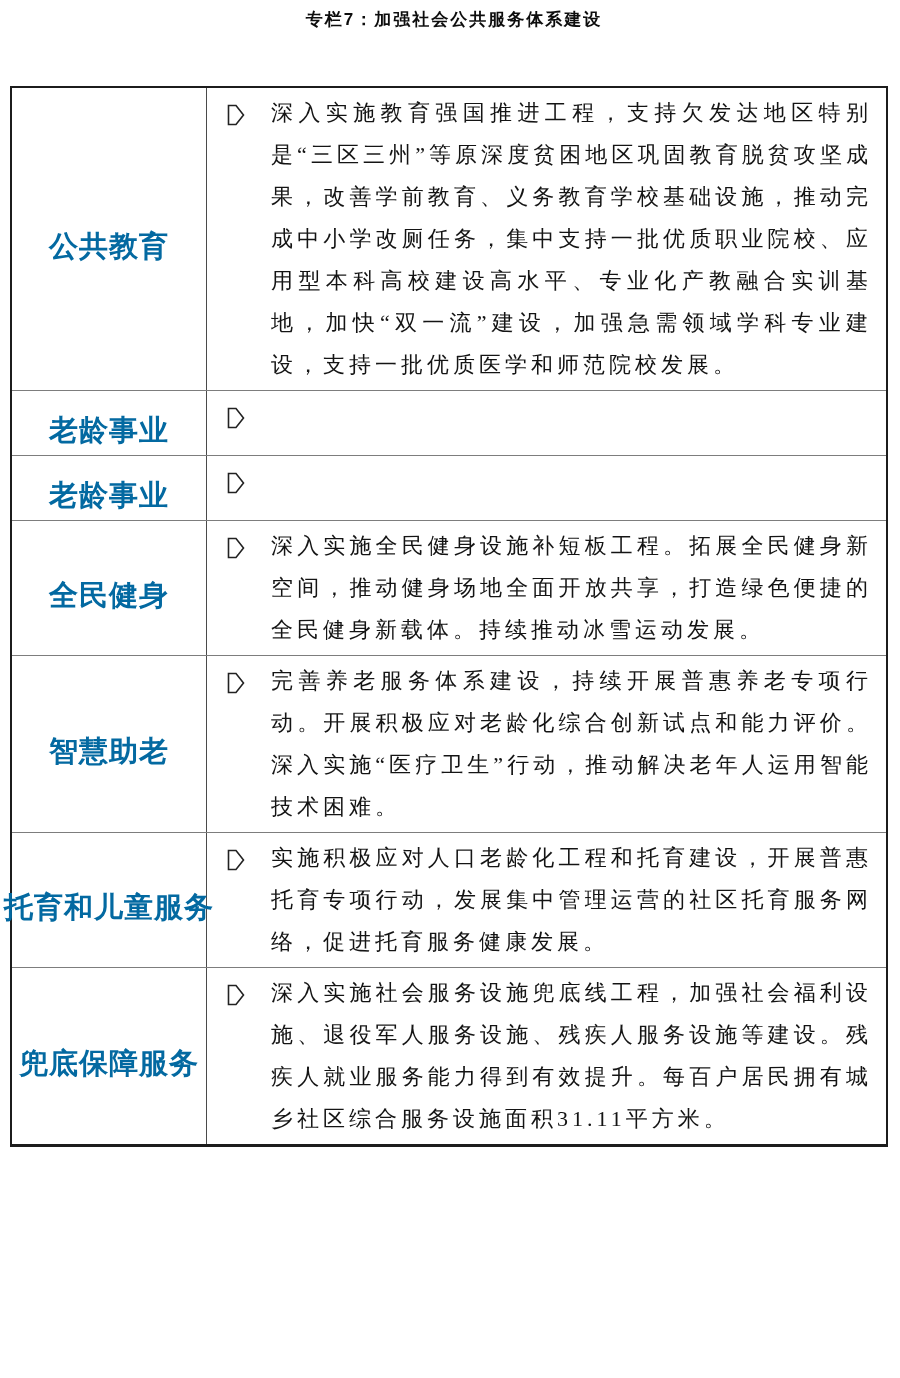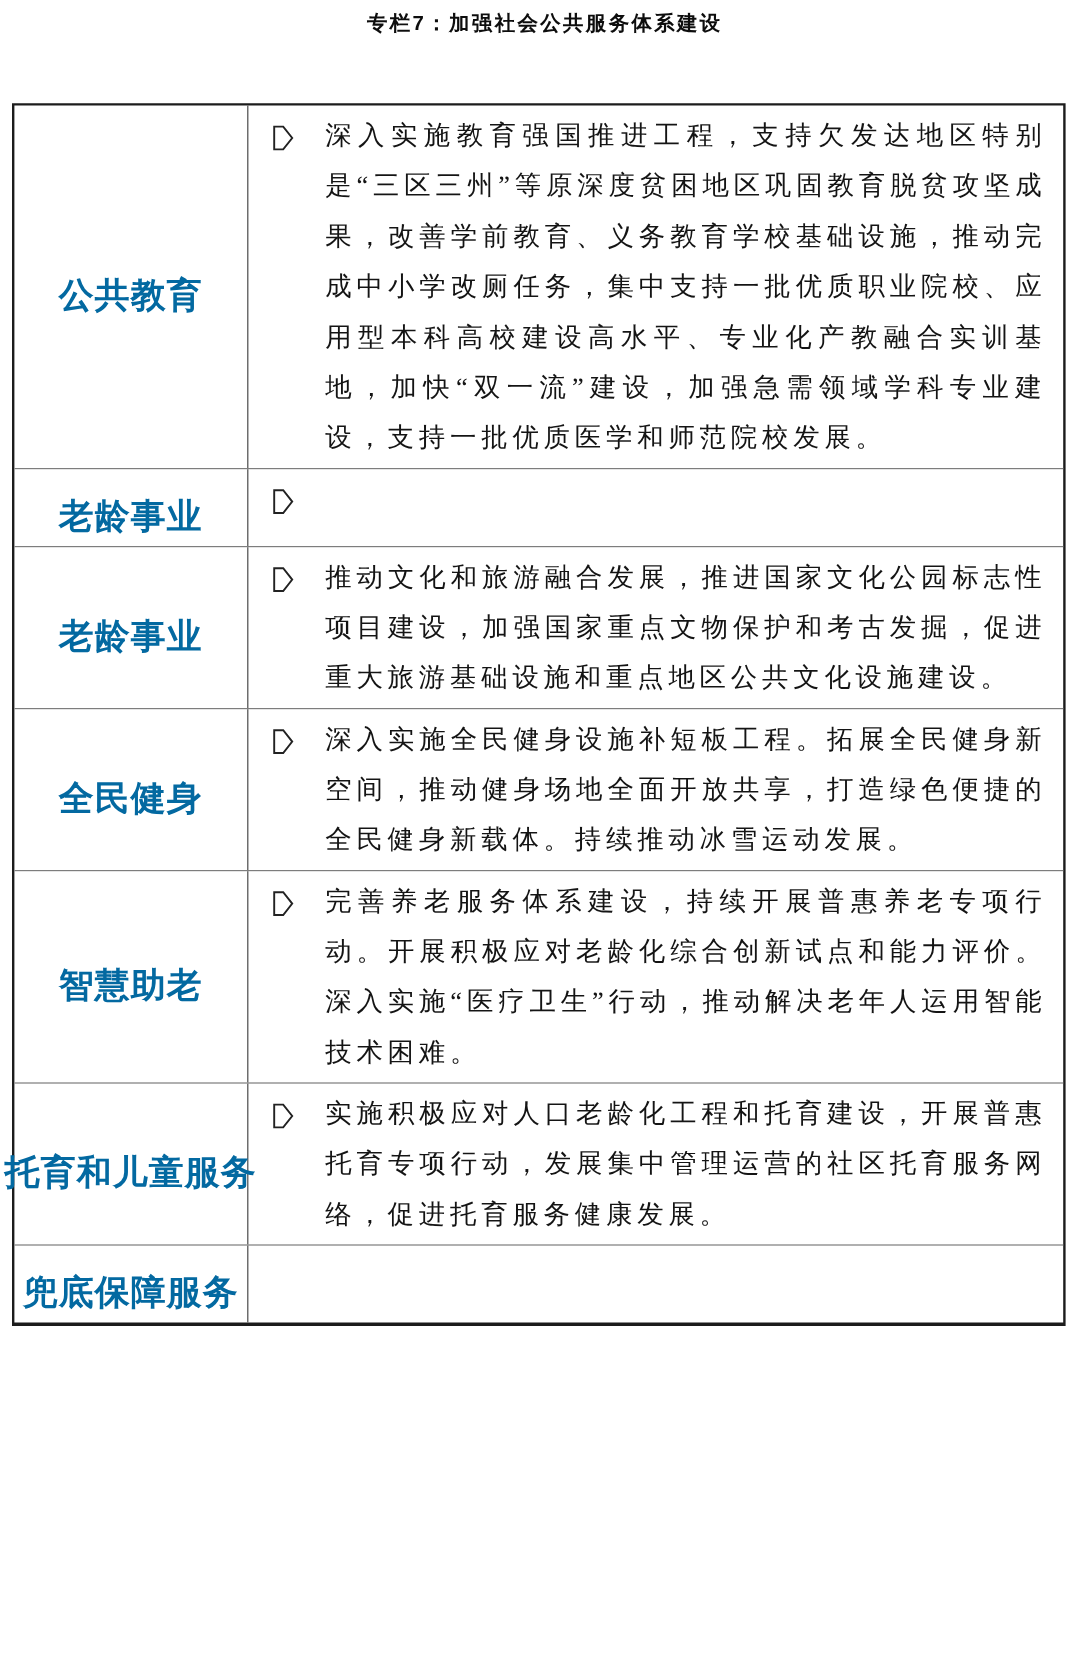--- a/index.html
+++ b/index.html
@@ -127,21 +127,20 @@
   <div class="svc-row">
     <div class="cat-cell">
       <span class="cat-label">老龄事业</span>
     </div>
     <div class="content-cell">
       <span class="bullet">
         <svg width="18" height="22" viewBox="0 0 18 22" aria-hidden="true">
           <polygon points="1.5,1.5 9,1.5 16.5,11 9,20.5 1.5,20.5" fill="#ffffff" stroke="#222222" stroke-width="1.6" stroke-linejoin="miter"></polygon>
         </svg>
       </span>
-      <p class="content-text">推动文化和旅游融合发展，推进国家文化公园标志性项目建设，加强国家重点文物保护和考古发掘，促进重大旅游基础设施和重点地区公共文化设施建设。</p>
     </div>
   </div>
 
   <div class="svc-row">
     <div class="cat-cell">
       <span class="cat-label">全民健身</span>
     </div>
     <div class="content-cell">
       <span class="bullet">
         <svg width="18" height="22" viewBox="0 0 18 22" aria-hidden="true">
@@ -177,15 +176,23 @@
         </svg>
       </span>
       <p class="content-text">实施积极应对人口老龄化工程和托育建设，开展普惠托育专项行动，发展集中管理运营的社区托育服务网络，促进托育服务健康发展。</p>
     </div>
   </div>
 
   <div class="svc-row">
     <div class="cat-cell">
       <span class="cat-label">兜底保障服务</span>
     </div>
+    <div class="content-cell">
+      <span class="bullet">
+        <svg width="18" height="22" viewBox="0 0 18 22" aria-hidden="true">
+          <polygon points="1.5,1.5 9,1.5 16.5,11 9,20.5 1.5,20.5" fill="#ffffff" stroke="#222222" stroke-width="1.6" stroke-linejoin="miter"></polygon>
+        </svg>
+      </span>
+      <p class="content-text">深入实施社会服务设施兜底线工程，加强社会福利设施、退役军人服务设施、残疾人服务设施等建设。残疾人就业服务能力得到有效提升。每百户居民拥有城乡社区综合服务设施面积31.11平方米。</p>
+    </div>
   </div>
 </div>
 </div>
 
 </body></html>

